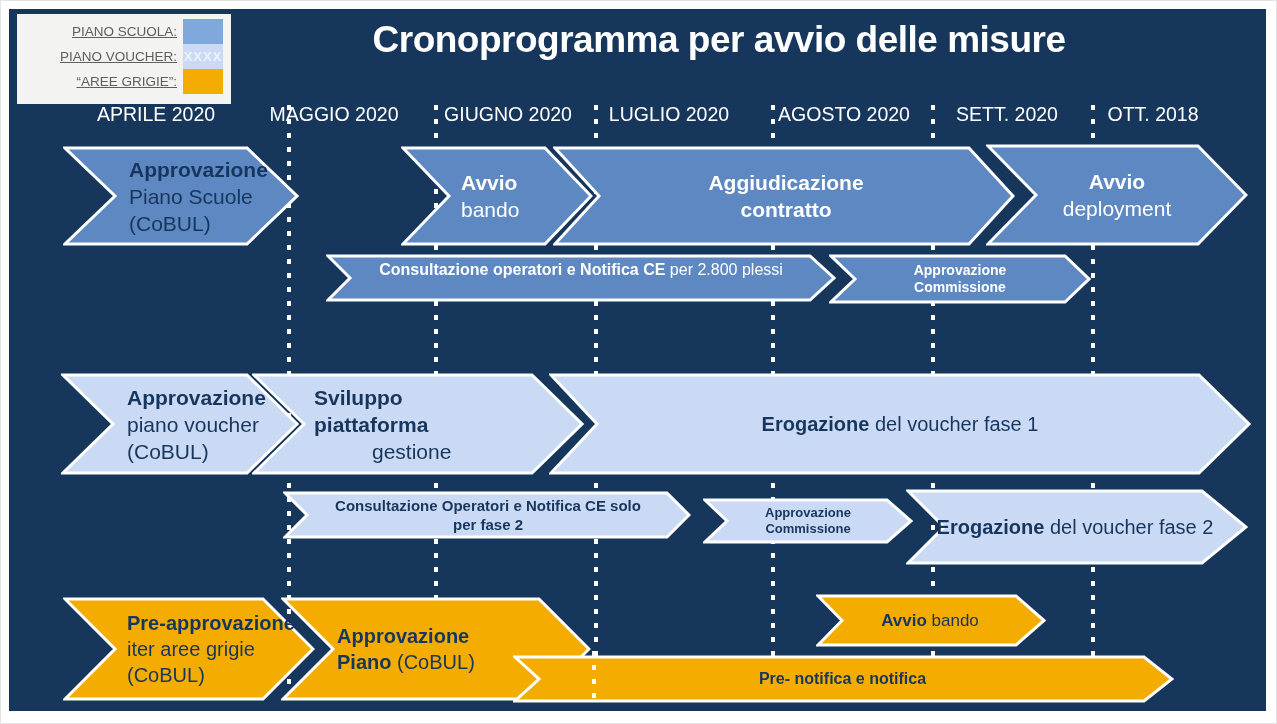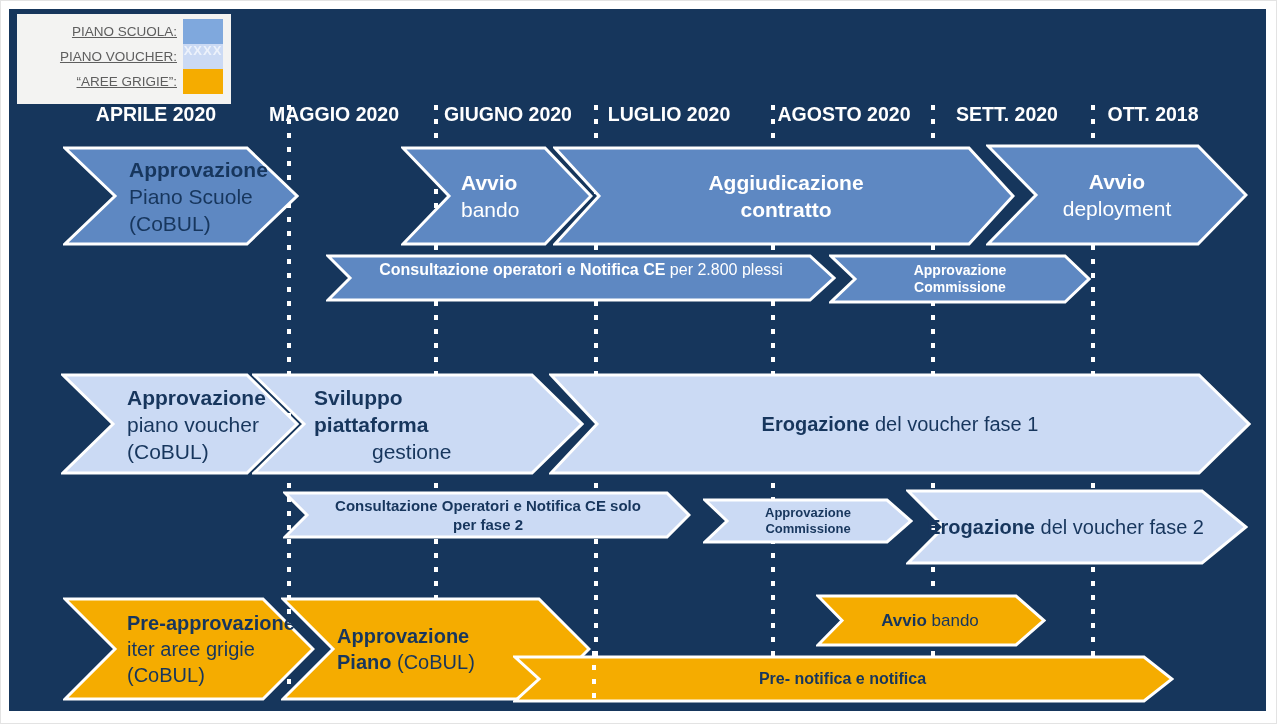--- a/index.html
+++ b/index.html
@@ -10,26 +10,26 @@
   
   .title{position:absolute;top:18px;left:718px;transform:translateX(-50%);
          color:#fff;font-size:37px;font-weight:700;white-space:nowrap;letter-spacing:-0.5px;}
 
   
   .legend{position:absolute;left:16px;top:13px;width:214px;height:90px;background:#F3F3F2;
           z-index:6;box-sizing:border-box;padding:5px 8px 4px 6px;display:flex;flex-direction:column;}
   .legend-row{display:flex;align-items:stretch;height:25px;}
   .legend-label{flex:1;display:flex;align-items:center;justify-content:flex-end;
                 color:#5E5E5E;font-size:13.5px;padding-right:6px;white-space:nowrap;text-decoration:underline;}
-  .legend-swatch{width:40px;display:flex;align-items:flex-start;justify-content:center;}
+  .legend-swatch{width:40px;display:flex;align-items:center;justify-content:center;}
   .legend-pattern{color:rgba(255,255,255,.65);font-size:13px;font-weight:700;letter-spacing:1px;line-height:1;}
 
   
   .month{position:absolute;top:102px;transform:translateX(-50%);color:#fff;
-         font-size:19.5px;font-weight:700;white-space:nowrap;z-index:2;}
+         font-size:19.5px;font-weight:400;white-space:nowrap;z-index:2;}
 
   
   .vline{position:absolute;top:104px;height:602px;width:4px;z-index:1;
          background:repeating-linear-gradient(to bottom,#ffffff 0 5px,transparent 5px 14px);}
   .vline-overlay{position:absolute;width:4px;z-index:4;
          background:repeating-linear-gradient(to bottom,#ffffff 0 5px,transparent 5px 14px);}
 
   
   .arrow{position:absolute;z-index:3;}
   .arrow-shape{position:absolute;left:0;top:0;display:block;}
@@ -48,20 +48,21 @@
   .fs15{font-size:15px;line-height:19px;}
   .fs14{font-size:14px;line-height:17px;}
   .fs13{font-size:13px;line-height:16px;}
 </style>
 </head>
 <body>
 
 <div class="stage">
   <div class="panel"></div>
 
+  <div class="title">Cronoprogramma per avvio delle misure</div>
 
   <div class="legend">
     <div class="legend-row">
       <div class="legend-label">PIANO SCUOLA:</div>
       <div class="legend-swatch" style="background: rgb(127, 168, 221);"></div>
     </div>
     <div class="legend-row">
       <div class="legend-label">PIANO VOUCHER:</div>
       <div class="legend-swatch" style="background: rgb(203, 218, 244);">
         <span class="legend-pattern">XXXX</span>
@@ -197,21 +198,21 @@
     <div class="arrow-label t-navy fs13 align-center" style="padding-left:26px;padding-right:26px;">
       <div class="line b">Approvazione</div>
       <div class="line b">Commissione</div>
     </div>
   </div>
 
   <div class="arrow" style="left:905px;top:488px;width:342px;height:76px;">
       <svg width="342" height="76" class="arrow-shape">
         <polygon points="2,2 296,2 340,38 296,74 2,74 38,38" fill="#CBDAF4" stroke="#ffffff" stroke-width="3" stroke-linejoin="miter"></polygon>
       </svg>
-    <div class="arrow-label t-navy fs20 align-center" style="padding-left:40px;padding-right:44px;align-items:flex-end;">
+    <div class="arrow-label t-navy fs20 align-center" style="padding-left:40px;padding-right:44px;">
       <div class="line"><span class="b">Erogazione</span><span> del voucher fase 2</span></div>
     </div>
   </div>
 
   <div class="arrow" style="left:62px;top:596px;width:252px;height:104px;">
       <svg width="252" height="104" class="arrow-shape">
         <polygon points="2,2 200,2 250,52 200,102 2,102 52,52" fill="#F5AC00" stroke="#ffffff" stroke-width="3" stroke-linejoin="miter"></polygon>
       </svg>
     <div class="arrow-label t-navy fs20 align-left" style="padding-left:64px;">
       <div class="line b">Pre-approvazione</div>

